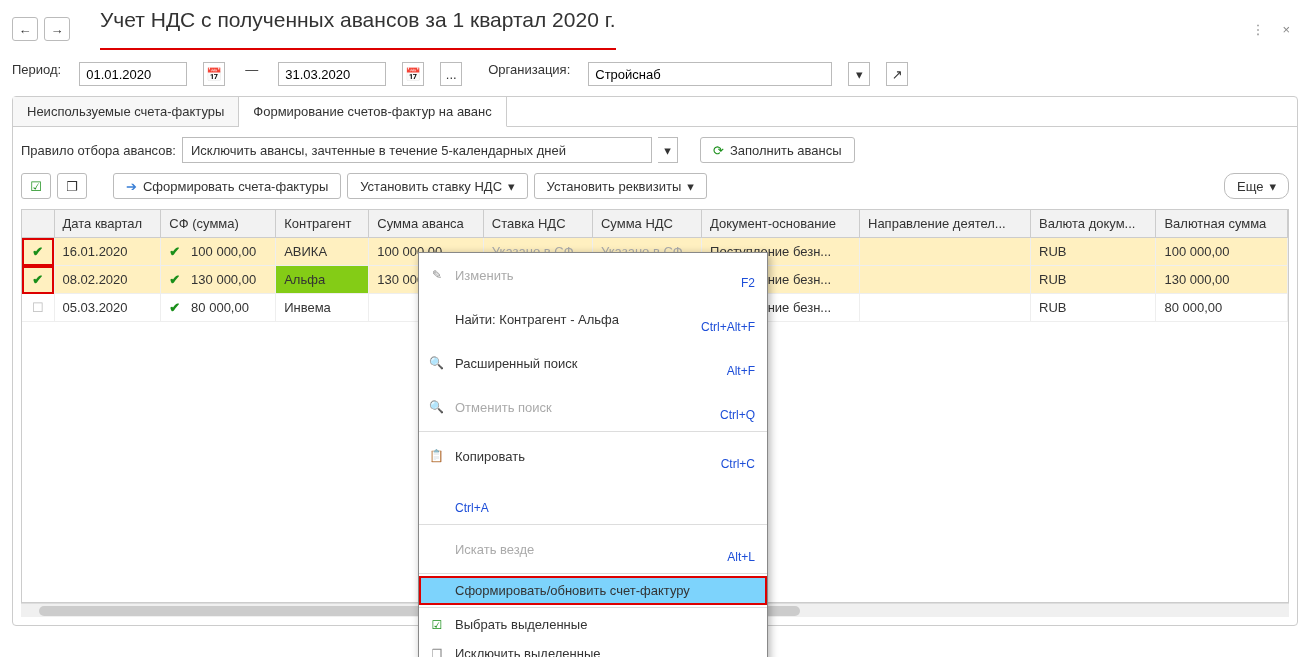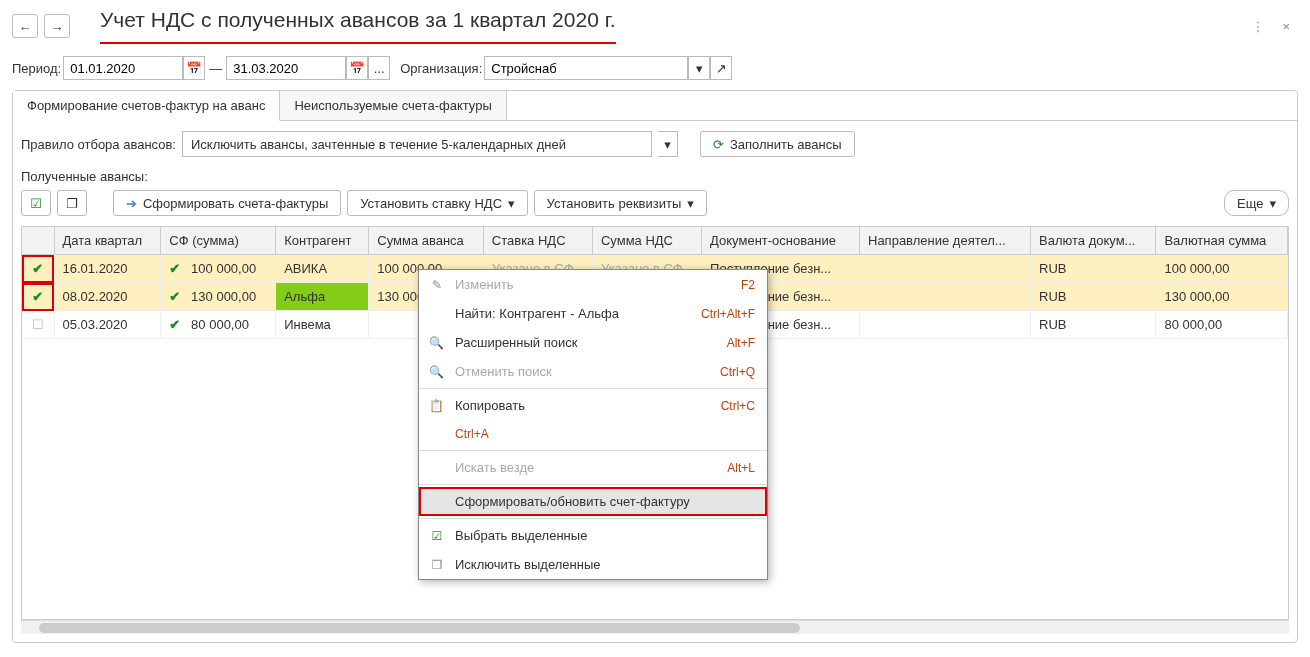--- a/index.html
+++ b/index.html
@@ -27,43 +27,43 @@
   border-radius: 3px;
   display: flex;
   align-items: center;
   justify-content: center;
   cursor: pointer;
 }
 .title {
   font-size: 21px;
   margin-left: 24px;
   border-bottom: 2px solid #d00;
-  padding-bottom: 10px;
+  padding-bottom: 16px;
 }
 .header-right {
   margin-left: auto;
   display: flex;
   gap: 18px;
   padding-right: 8px;
 }
 .filter-row {
   display: flex;
-  align-items: center;
+  align-items: flex-start;
   padding: 4px 12px 10px;
-  gap: 0;
+  gap: 16px;
 }
 .label { margin-right: 2px; }
 .date-input, .org-input {
   border: 1px solid #bbb;
   height: 24px;
   padding: 0 6px;
   font-size: 13px;
 }
-.date-input { width: 120px; }
-.org-input { width: 204px; }
+.date-input { width: 108px; }
+.org-input { width: 244px; }
 .cal-btn, .small-btn {
   width: 22px; height: 24px;
   border: 1px solid #bbb;
   background: #fff;
   display: flex; align-items: center; justify-content: center;
   cursor: pointer;
 }
 .dash { margin: 0 4px; }
 .panel {
   border: 1px solid #ccc;
@@ -170,27 +170,27 @@
   z-index: 100;
 }
 .menu-item {
   display: flex;
   align-items: center;
   padding: 7px 12px 7px 8px;
   cursor: pointer;
 }
 .menu-item.disabled { color: #aaa; cursor: default; }
 .menu-item.highlight {
-  background: #e5e5e5;
+  background: #7dd3fc;
   outline: 2px solid #d00;
   outline-offset: -2px;
 }
 .menu-icon { width: 20px; text-align: center; color: #888; margin-right: 8px; font-size: 12px; }
 .menu-label { flex: 1; }
-.menu-shortcut { color: #c2410c; font-size: 12px; }
+.menu-shortcut { color: #1d4ed8; font-size: 12px; margin-top: 16px; }
 .menu-sep { height: 1px; background: #ddd; margin: 2px 0; }
 .scrollbar-h {
   height: 14px;
   background: #f0f0f0;
   border-top: 1px solid #ddd;
   margin: 0 8px;
   position: relative;
 }
 .scrollbar-h .thumb {
   position: absolute;
@@ -224,38 +224,37 @@
   <div class="cal-btn">📅</div>
   <div class="small-btn">...</div>
   <span class="label" style="margin-left:10px;">Организация:</span>
   <input class="org-input" value="Стройснаб" style="">
   <div class="cal-btn">▾</div>
   <div class="small-btn">↗</div>
 </div>
 
 <div class="panel">
   <div class="tabs">
+    <div class="tab">Неиспользуемые счета-фактуры</div>
     <div class="tab active">Формирование счетов-фактур на аванс</div>
-    <div class="tab">Неиспользуемые счета-фактуры</div>
   </div>
 
   <div class="rule-row">
     <span>Правило отбора авансов:</span>
     <div class="rule-select">
       <span>Исключить авансы, зачтенные в течение 5-календарных дней</span>
     </div>
     <div class="rule-dd">▾</div>
     <div style="width:10px;"></div>
     <div class="btn">
       <span style="color:#1a8f1a;">⟳</span>
       <span>Заполнить авансы</span>
     </div>
   </div>
 
-  <div class="sub-label">Полученные авансы:</div>
 
   <div class="toolbar">
     <div class="btn" style="width:30px;padding:0;justify-content:center;">
         <span style="color:#1a8f1a;">☑</span>
       </div>
     <div class="btn" style="width:30px;padding:0;justify-content:center;">
         <span>❐</span>
       </div>
     <div class="toolbar-sep"></div>
     <div class="btn">

